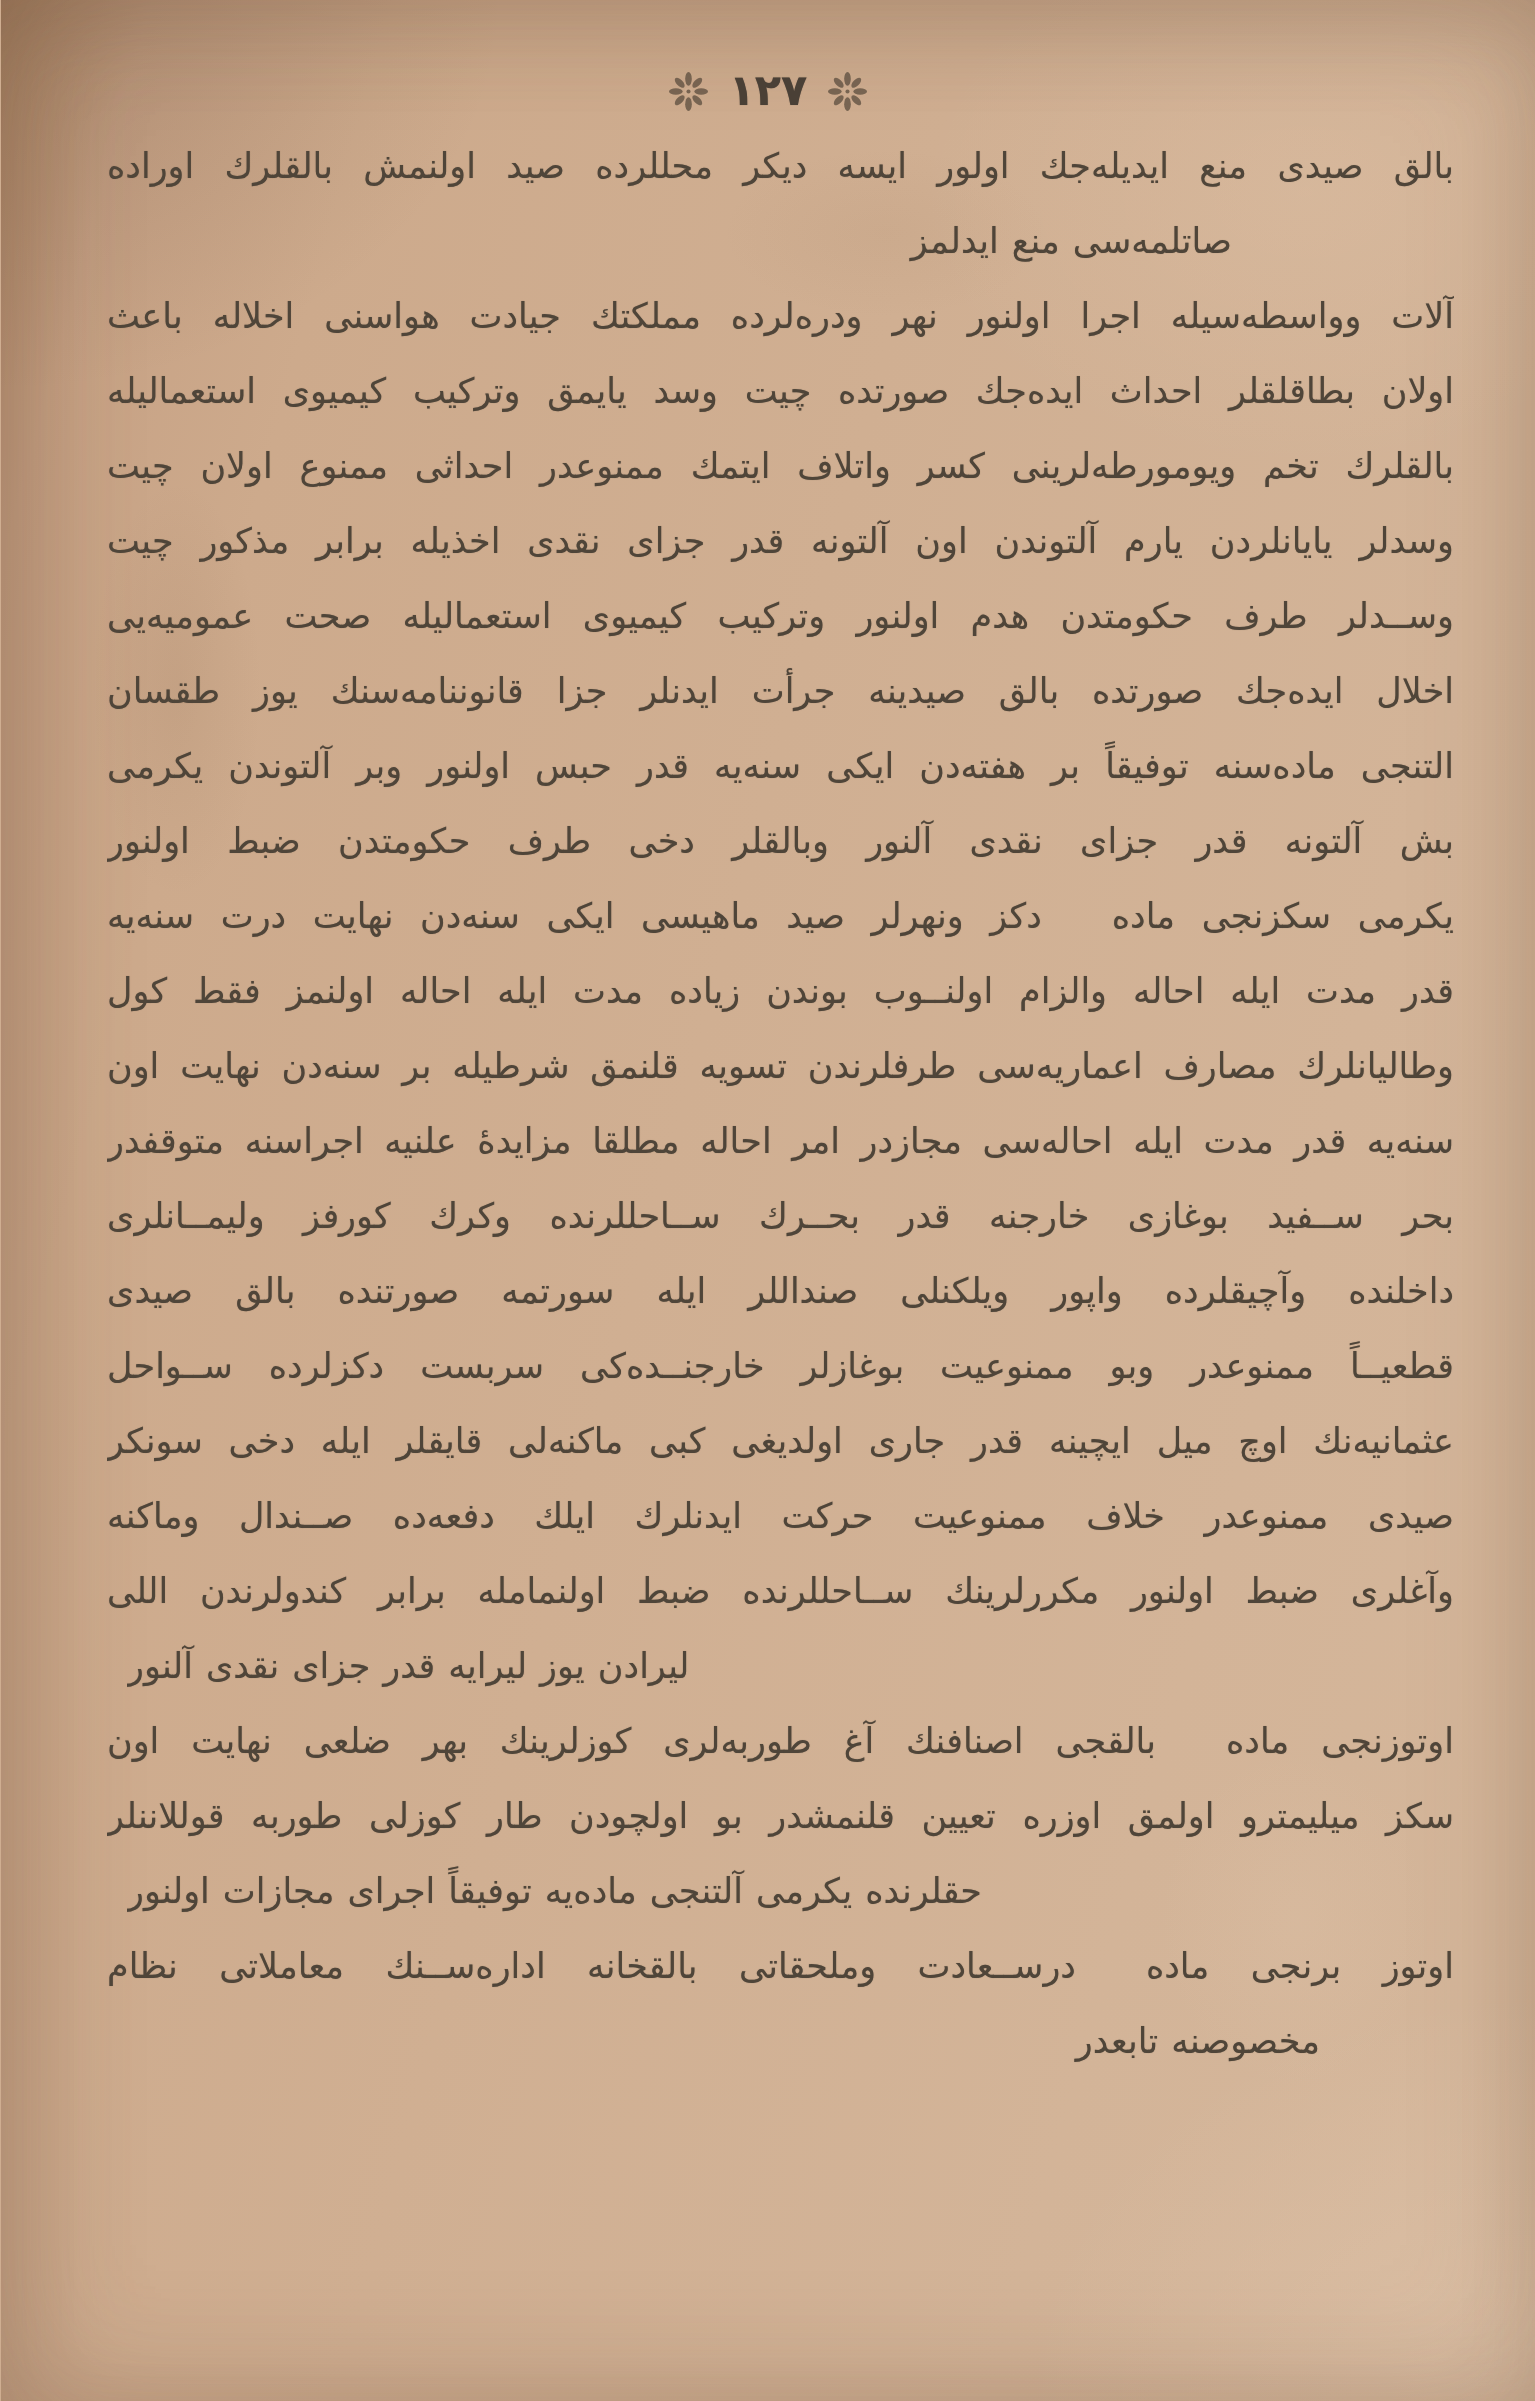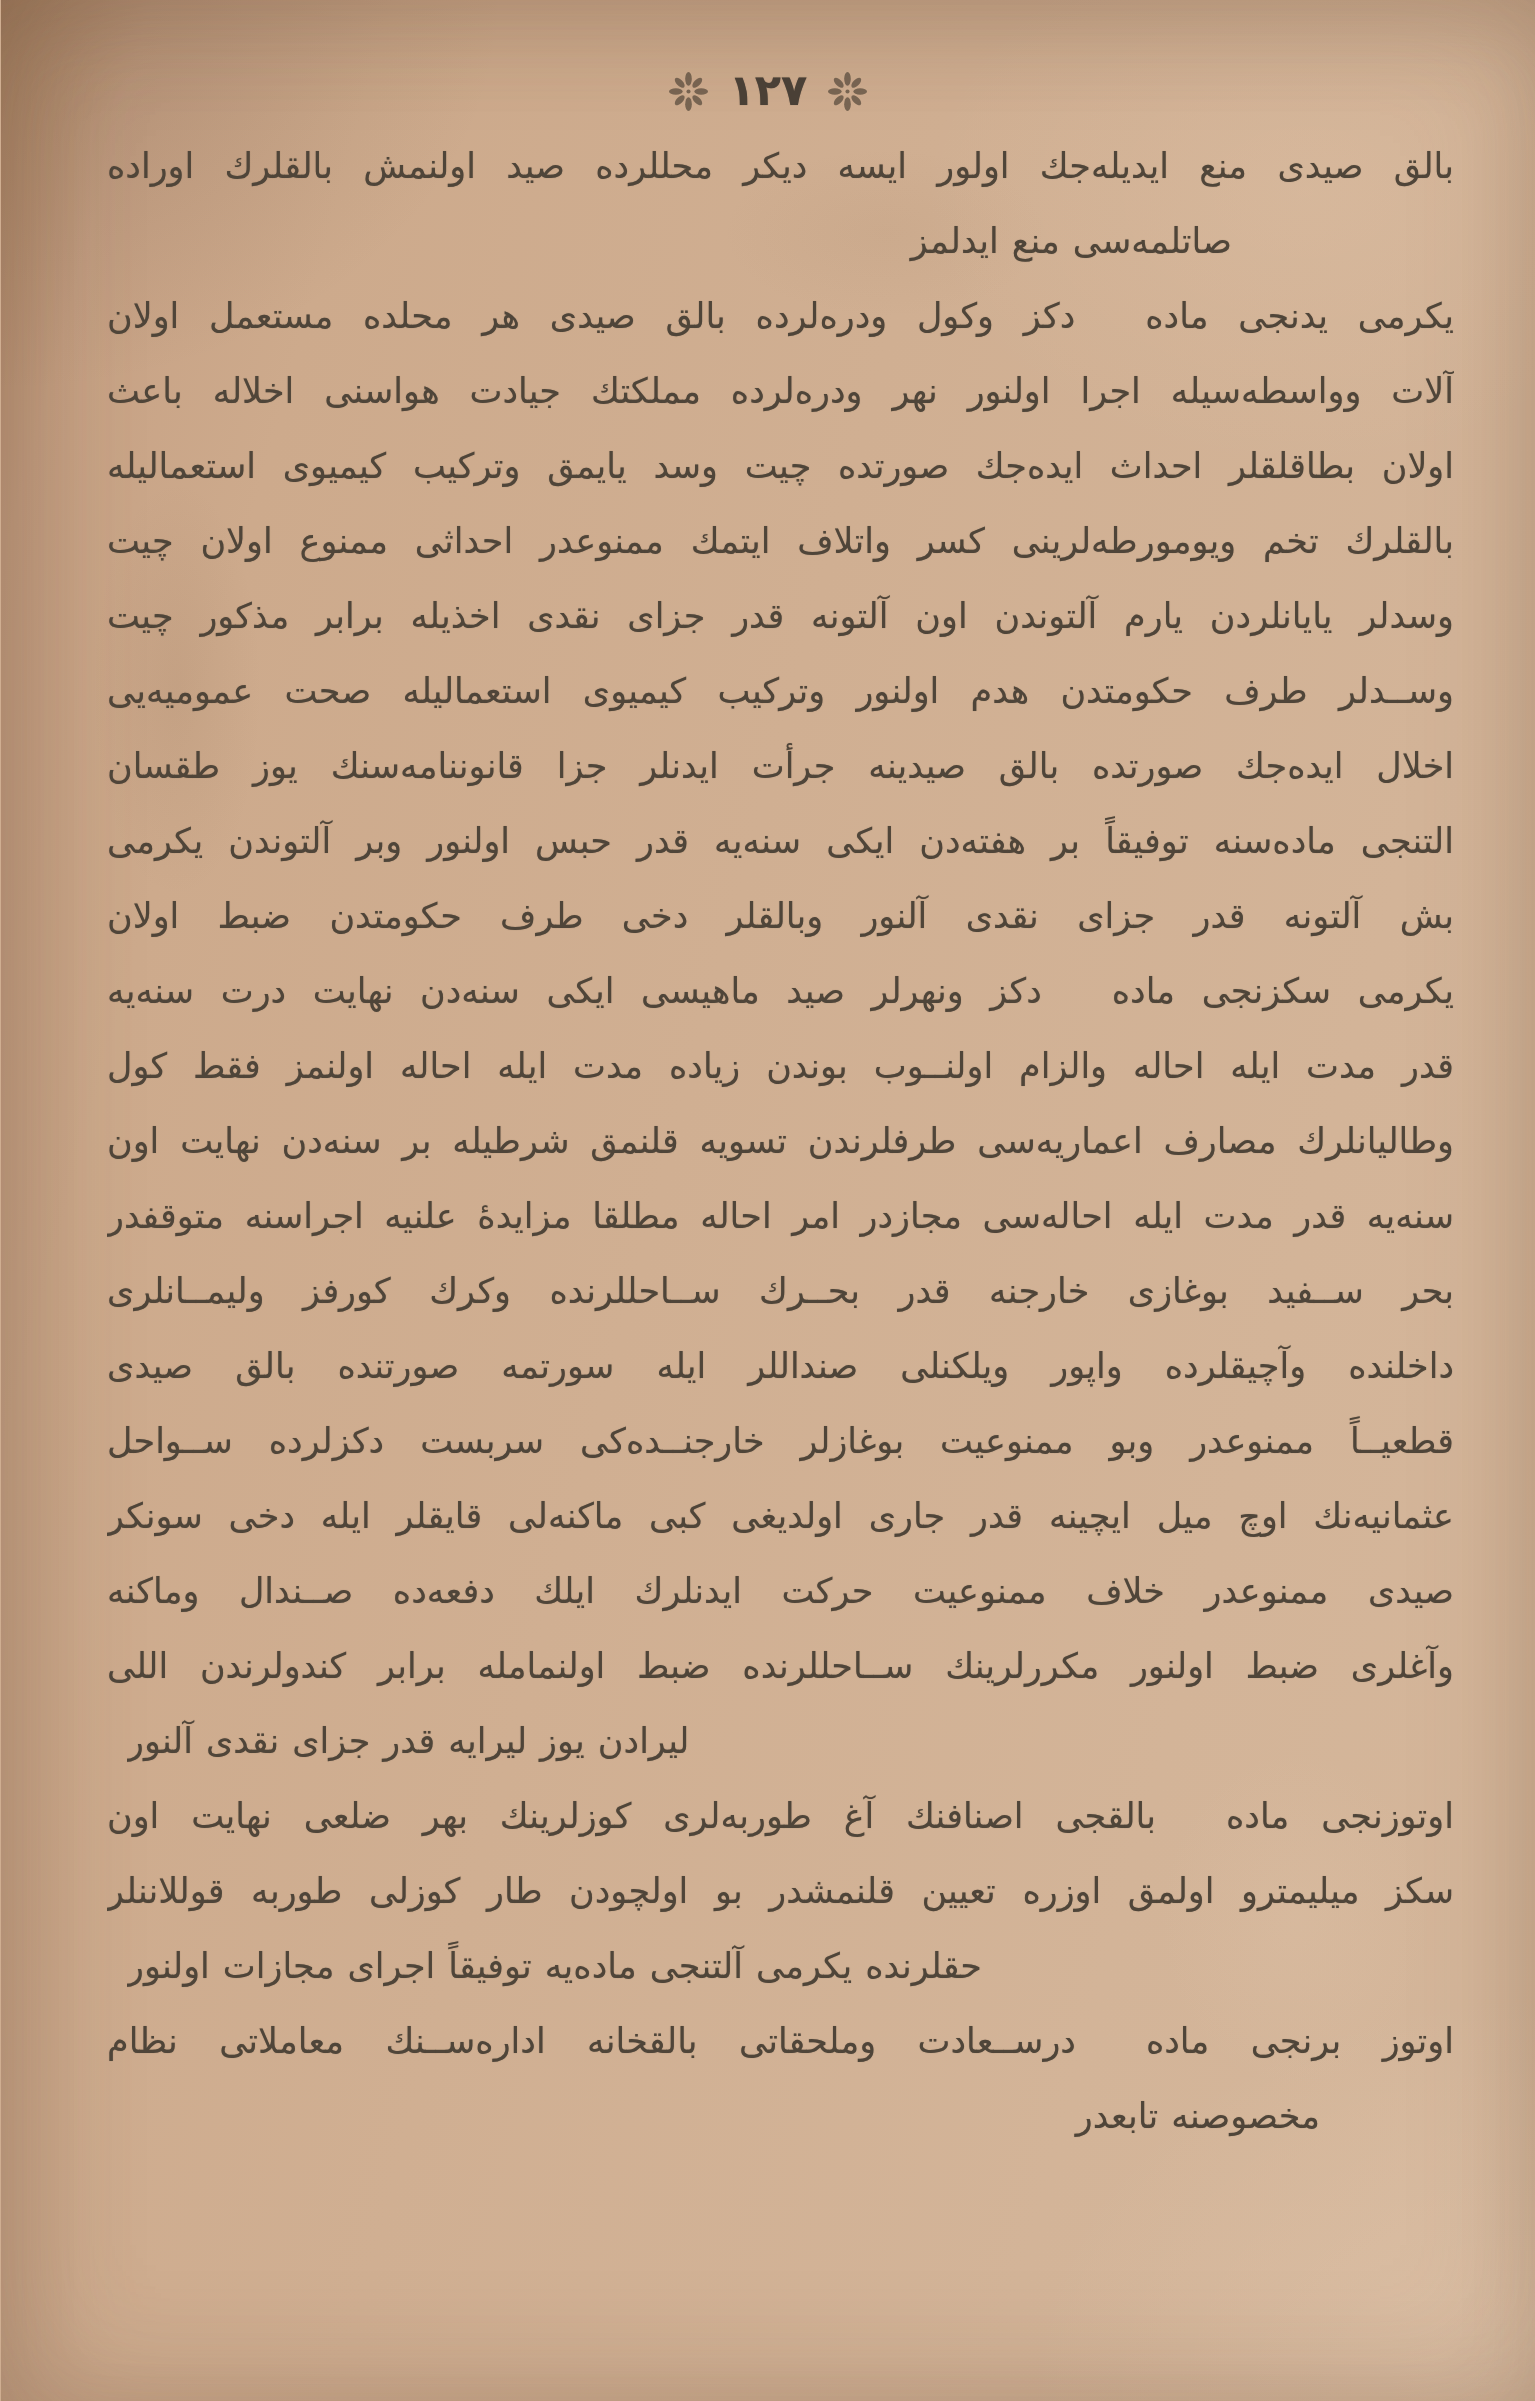--- a/index.html
+++ b/index.html
@@ -116,29 +116,28 @@
         <ellipse cx="11" cy="29" rx="3.2" ry="6.4" transform="rotate(45 11 29)"></ellipse>
         <circle cx="20" cy="20" r="4.2" fill="#cfae91"></circle>
         <circle cx="20" cy="20" r="2.1"></circle>
       </g>
     </svg>
   </div>
 
   <div class="textblock">
     <div class="line">بالق صيدى منع ايديله‌جك اولور ايسه ديكر محللرده صيد اولنمش بالقلرك اوراده</div>
     <div class="line short indent-right-lg">صاتلمه‌سى منع ايدلمز</div>
-    <div class="line">يكرمى يدنجى ماده  دكز وكول ودره‌لرده بالق صيدى هر محلده مستعمل اولان</div>
     <div class="line">آلات وواسطه‌سيله اجرا اولنور نهر ودره‌لرده مملكتك جيادت هواسنى اخلاله باعث</div>
     <div class="line">اولان بطاقلقلر احداث ايده‌جك صورتده چيت وسد يايمق وتركيب كيميوى استعماليله</div>
     <div class="line">بالقلرك تخم ويومورطه‌لرينى كسر واتلاف ايتمك ممنوعدر احداثى ممنوع اولان چيت</div>
     <div class="line">وسدلر يايانلردن يارم آلتوندن اون آلتونه قدر جزاى نقدى اخذيله برابر مذكور چيت</div>
     <div class="line">وســدلر طرف حكومتدن هدم اولنور وتركيب كيميوى استعماليله صحت عموميه‌يى</div>
     <div class="line">اخلال ايده‌جك صورتده بالق صيدينه جرأت ايدنلر جزا قانوننامه‌سنك يوز طقسان</div>
     <div class="line">التنجى ماده‌سنه توفيقاً بر هفته‌دن ايكى سنه‌يه قدر حبس اولنور وبر آلتوندن يكرمى</div>
-    <div class="line">بش آلتونه قدر جزاى نقدى آلنور وبالقلر دخى طرف حكومتدن ضبط اولان</div>
+    <div class="line">بش آلتونه قدر جزاى نقدى آلنور وبالقلر دخى طرف حكومتدن ضبط اولنور</div>
     <div class="line">يكرمى سكزنجى ماده  دكز ونهرلر صيد ماهيسى ايكى سنه‌دن نهايت درت سنه‌يه</div>
     <div class="line">قدر مدت ايله احاله والزام اولنــوب بوندن زياده مدت ايله احاله اولنمز فقط كول</div>
     <div class="line">وطاليانلرك مصارف اعماريه‌سى طرفلرندن تسويه قلنمق شرطيله بر سنه‌دن نهايت اون</div>
     <div class="line">سنه‌يه قدر مدت ايله احاله‌سى مجازدر امر احاله مطلقا مزايدهٔ علنيه اجراسنه متوقفدر</div>
     <div class="line">بحر ســفيد بوغازى خارجنه قدر بحــرك ســاحللرنده وكرك كورفز وليمــانلرى</div>
     <div class="line">داخلنده وآچيقلرده واپور ويلكنلى صنداللر ايله سورتمه صورتنده بالق صيدى</div>
     <div class="line">قطعيــاً ممنوعدر وبو ممنوعيت بوغازلر خارجنــده‌كى سربست دكزلرده ســواحل</div>
     <div class="line">عثمانيه‌نك اوچ ميل ايچينه قدر جارى اولديغى كبى ماكنه‌لى قايقلر ايله دخى سونكر</div>
     <div class="line">صيدى ممنوعدر خلاف ممنوعيت حركت ايدنلرك ايلك دفعه‌ده صــندال وماكنه</div>
     <div class="line">وآغلرى ضبط اولنور مكررلرينك ســاحللرنده ضبط اولنمامله برابر كندولرندن اللى</div>

